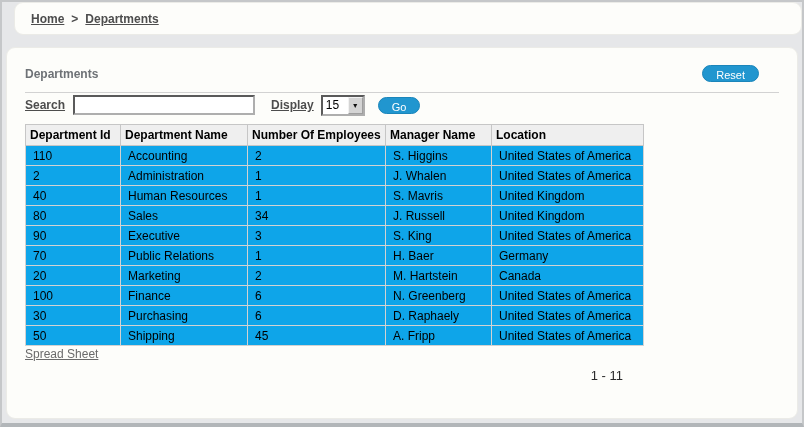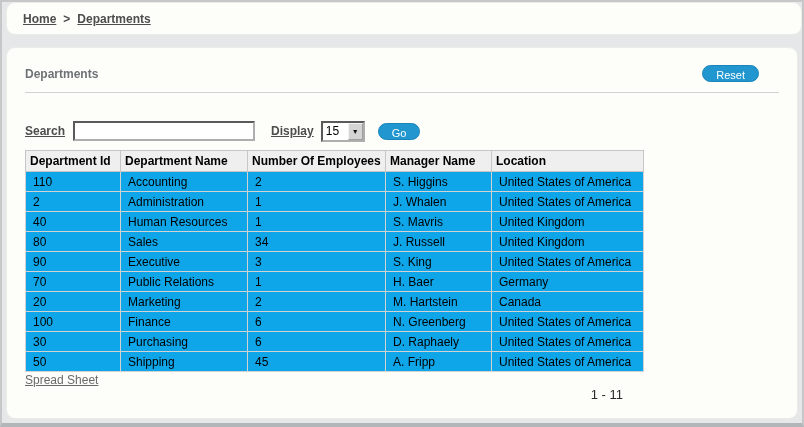--- a/index.html
+++ b/index.html
@@ -9,21 +9,21 @@
     width:804px; height:427px;
     background:#e6e7e9;
     border:2px solid #c5c7c9;
     border-bottom:4px solid #b2b6b9;
     font-family:"Liberation Sans", sans-serif;
     font-size:12px;
     color:#000;
     overflow:hidden;
   }
   .breadcrumb-bar {
-    position:absolute; left:4px; top:0; right:0; height:33px;
+    position:absolute; left:12px; top:0; right:0; height:33px;
     background:#fdfdfa;
     border:1px solid #ebebe7;
     border-radius:9px;
     display:flex; align-items:center;
     padding-left:16px; gap:7px;
   }
   .crumb-link {
     color:#4d4d4d; font-weight:bold; text-decoration:underline; cursor:pointer;
   }
   .crumb-sep { color:#4d4d4d; font-weight:bold; }
@@ -46,21 +46,21 @@
     border:1px solid #1b85ba;
     border-radius:11px;
     font-size:11px;
     font-family:"Liberation Sans", sans-serif;
     padding:3px 13px 0 13px;
     cursor:pointer;
     line-height:12px;
   }
   .reset-btn { margin-right:20px; }
   .divider { border:none; border-top:1px solid #d2d2d2; margin:8px 0 0 0; }
-  .toolbar { display:flex; align-items:center; margin-top:26px; height:24px; }
+  .toolbar { display:flex; align-items:center; margin-top:0; height:24px; }
   .plain-link {
     color:#4d4d4d; font-weight:bold; text-decoration:underline; cursor:pointer;
   }
   .search-input {
     width:182px; height:20px;
     border:2px inset #aeaeae;
     background:#fff;
     margin-left:8px;
     font-family:"Liberation Sans", sans-serif;
     font-size:12px;
@@ -113,20 +113,21 @@
     display:inline-block;
     margin-top:1px;
     color:#6a6a6a;
     text-decoration:underline;
     cursor:pointer;
   }
   .pagination-row {
     width:618px;
     text-align:right;
     padding-right:20px;
+    margin-top:7px;
     font-size:13px;
     color:#2b2b2b;
   }
 </style>
 </head>
 <body>
 
 <div class="screen">
 
   <div class="breadcrumb-bar">

